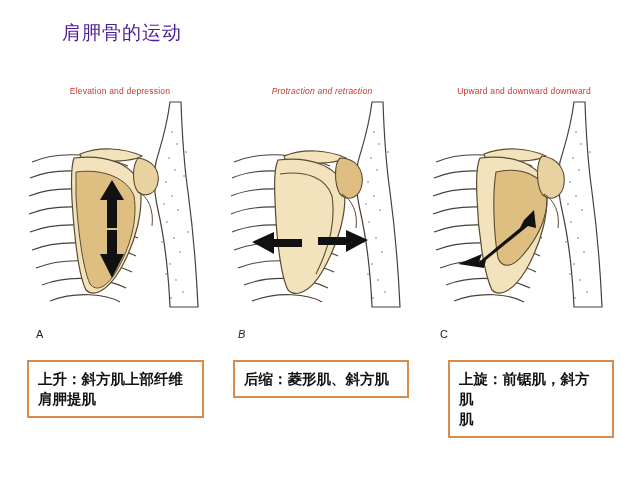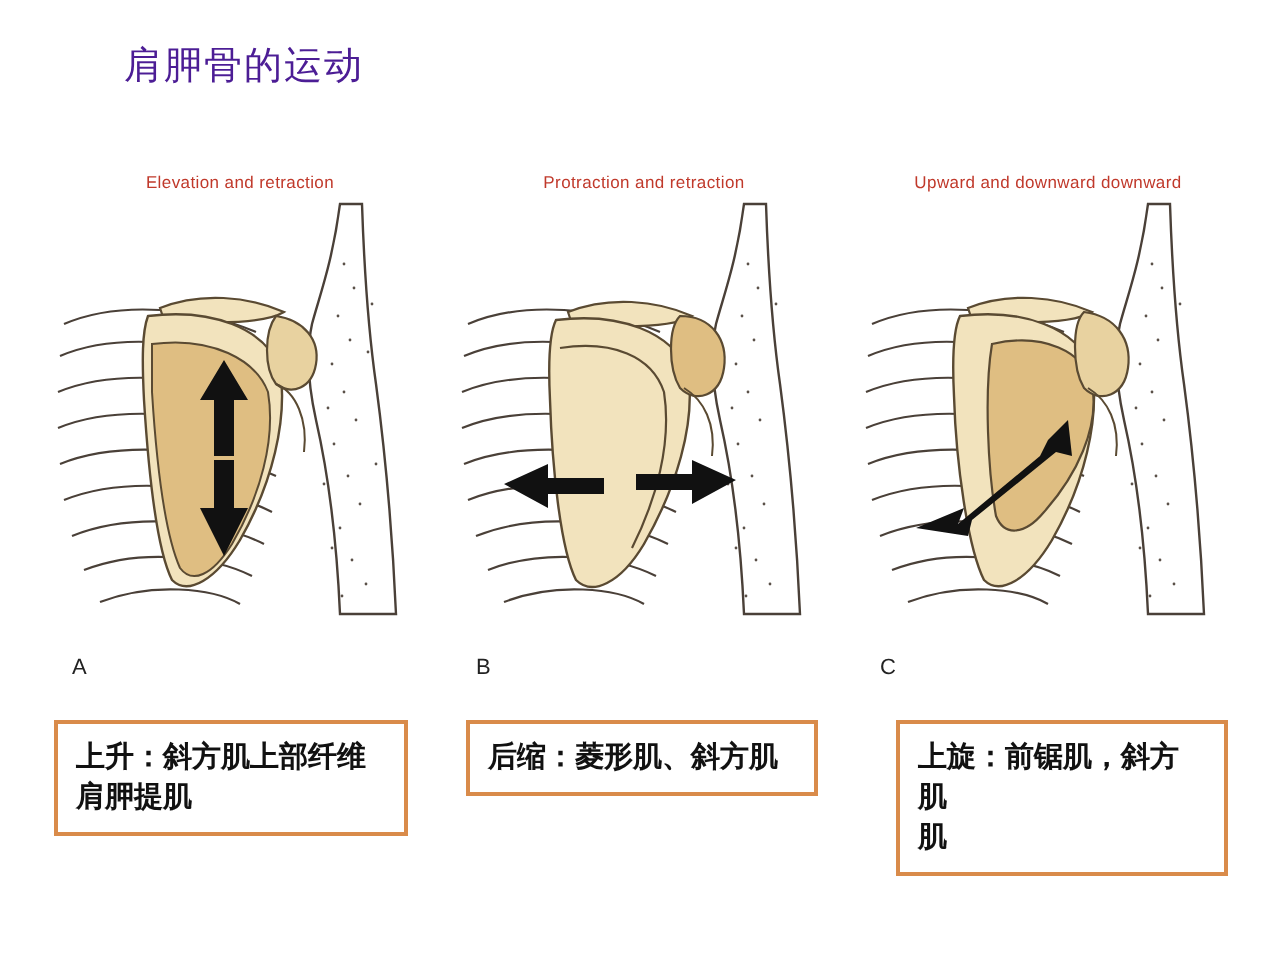--- a/index.html
+++ b/index.html
@@ -30,21 +30,21 @@
     width: 640px;
     height: 270px;
   }
   .panel {
     position: absolute;
     top: 0;
     width: 200px;
     height: 270px;
   }
   .panel-a { left: 20px; }
-  .panel-b { left: 222px; }
+  .panel-b { left: 222px; font-style: italic; }
   .panel-c { left: 424px; }
   .panel-caption {
     position: absolute;
     top: 14px;
     width: 100%;
     text-align: center;
     font-size: 8.5px;
     color: #c0392b;
     letter-spacing: 0.2px;
   }
@@ -80,21 +80,21 @@
   }
 </style>
 </head>
 <body>
 
 <div class="page-title">肩胛骨的运动</div>
 
 <div class="panels">
 
   <div class="panel panel-a">
-    <div class="panel-caption">Elevation and retraction</div>
+    <div class="panel-caption">Elevation and depression</div>
     <svg width="200" height="240" viewBox="0 0 200 240">
 
       <path d="M150 10 C146 40 140 55 136 70 C133 84 134 100 138 118 C143 140 148 170 150 215 L178 215 C176 170 172 130 168 100 C164 72 162 40 161 10 Z" fill="#ffffff" stroke="#4a4038" stroke-width="1.2"></path>
 
       <g fill="#5a5048">
         <circle cx="152" cy="40" r="0.7"></circle>
           <circle cx="157" cy="52" r="0.7"></circle>
           <circle cx="149" cy="66" r="0.7"></circle>
         <circle cx="155" cy="78" r="0.7"></circle>
           <circle cx="146" cy="90" r="0.7"></circle>

